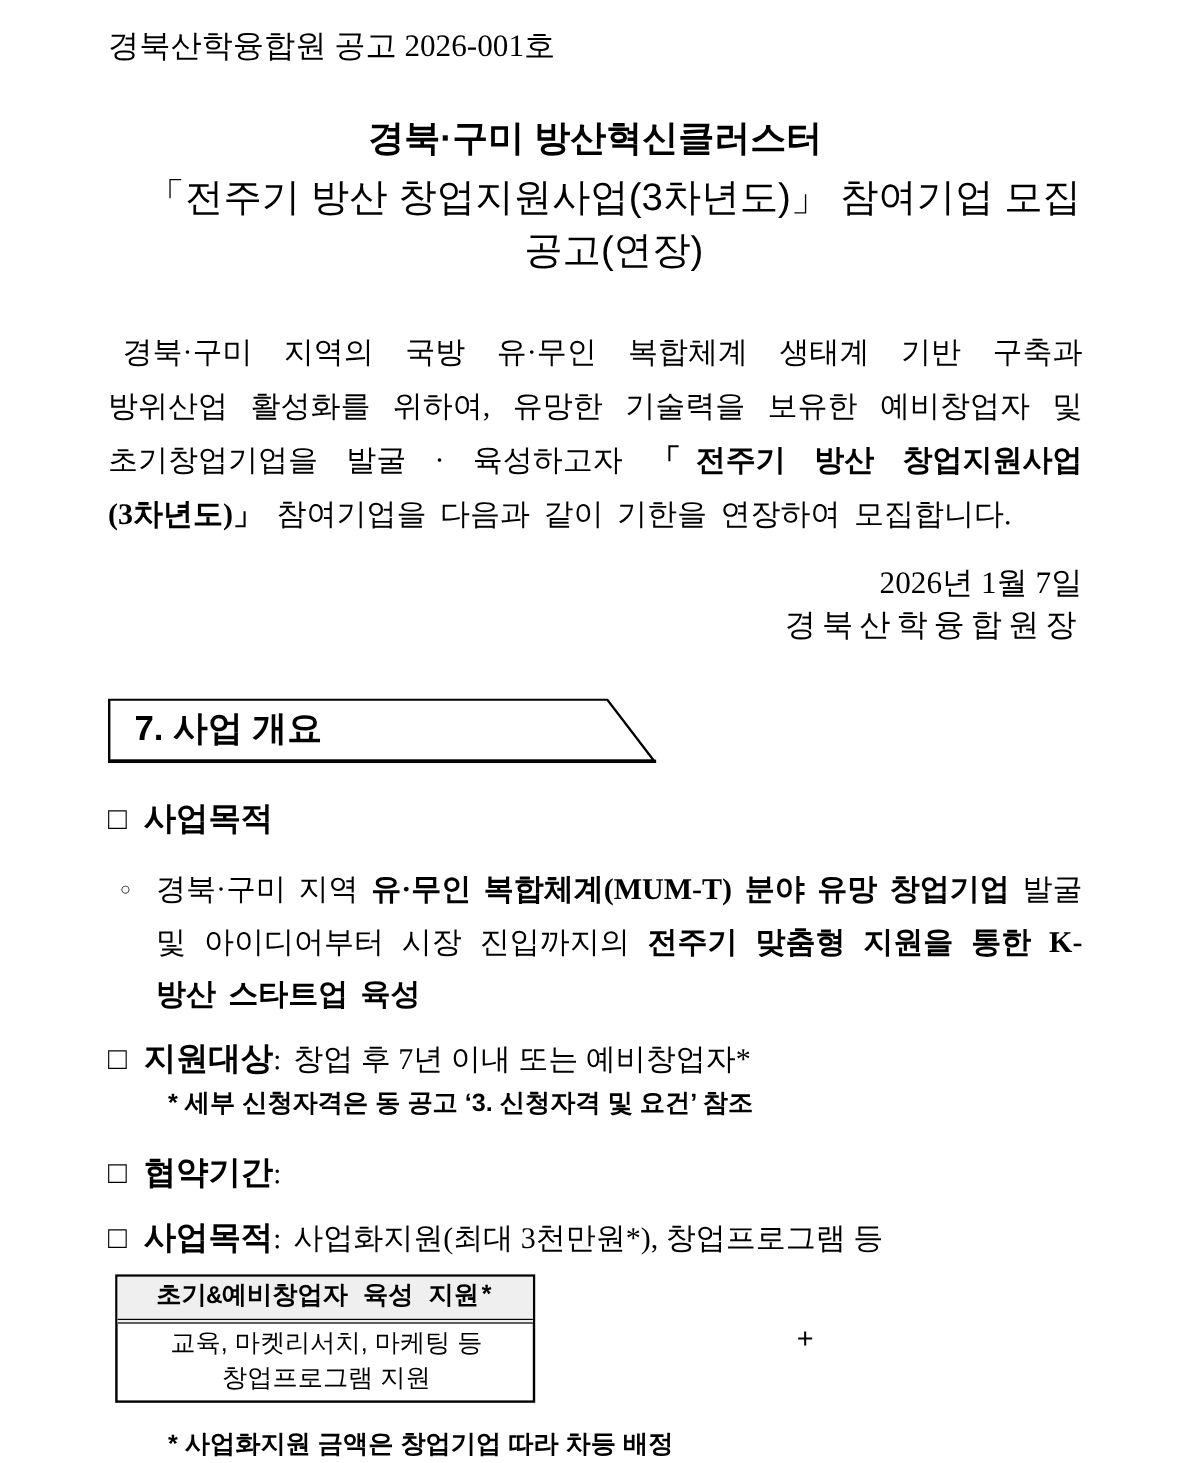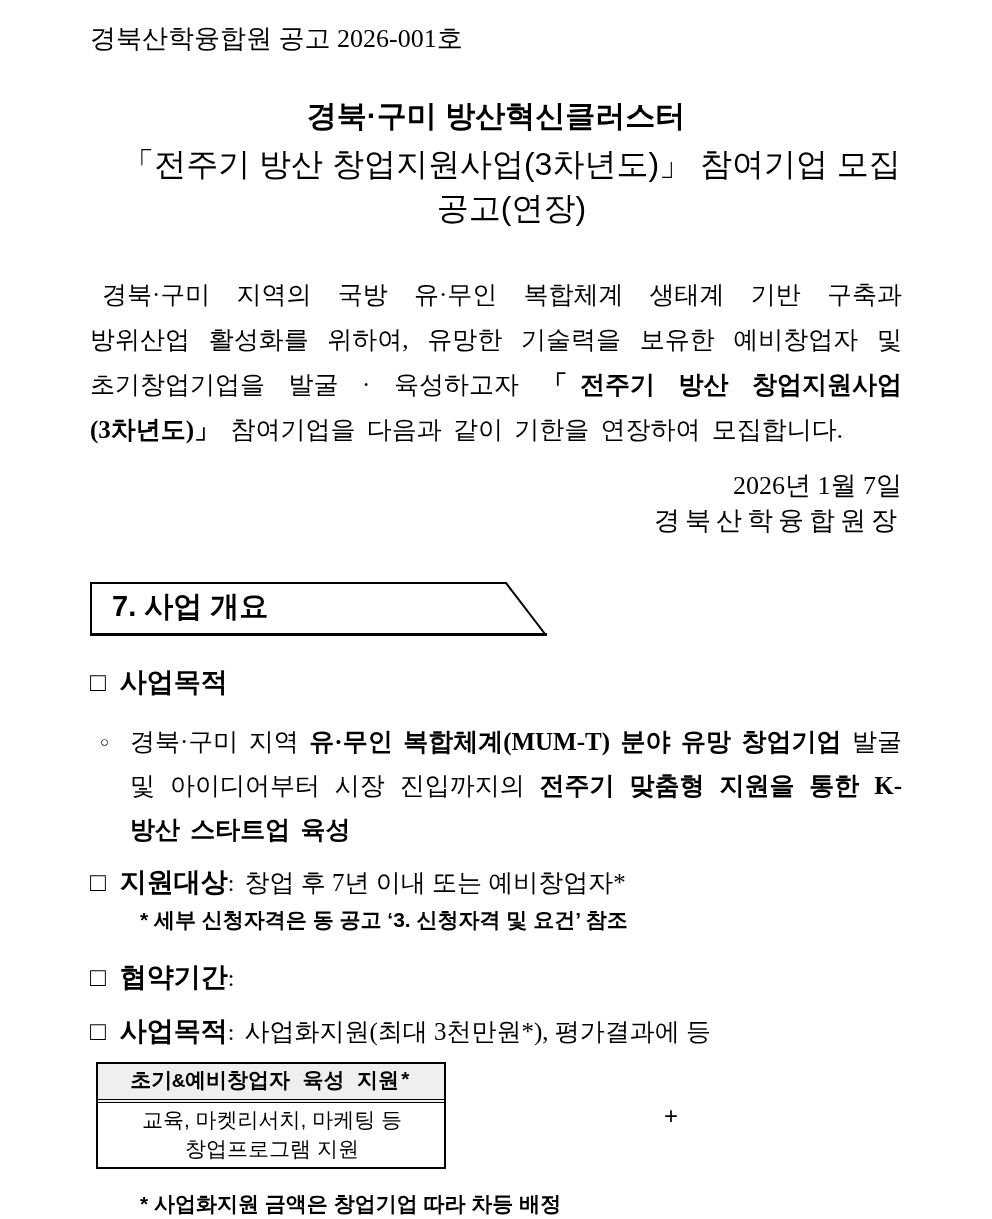--- a/index.html
+++ b/index.html
@@ -156,21 +156,21 @@
 <div class="h-item mt-period">
   <span class="h-marker">□</span>
   <span class="h-label">협약기간</span>
   <span class="h-sep">:</span>
 </div>
 
 <div class="h-item mt-content">
   <span class="h-marker">□</span>
   <span class="h-label">사업목적</span>
   <span class="h-sep">:</span>
-  <span class="h-value">사업화지원(최대 3천만원*), 평가결과에 등</span>
+  <span class="h-value">사업화지원(최대 3천만원*), 창업프로그램 등</span>
 </div>
 
 <div class="support-row">
   <div class="support-box left">
     <div class="support-header">초기&amp;예비창업자 육성 지원*</div>
     <div class="support-body">교육, 마켓리서치, 마케팅 등<br>창업프로그램 지원</div>
   </div>
   <div class="support-plus">+</div>
 </div>
 <div class="note note2">* 사업화지원 금액은 창업기업 따라 차등 배정</div>

